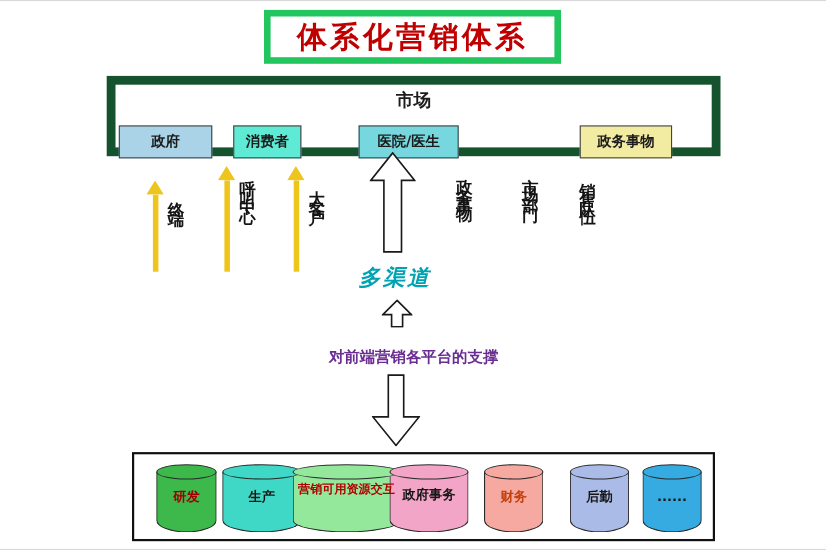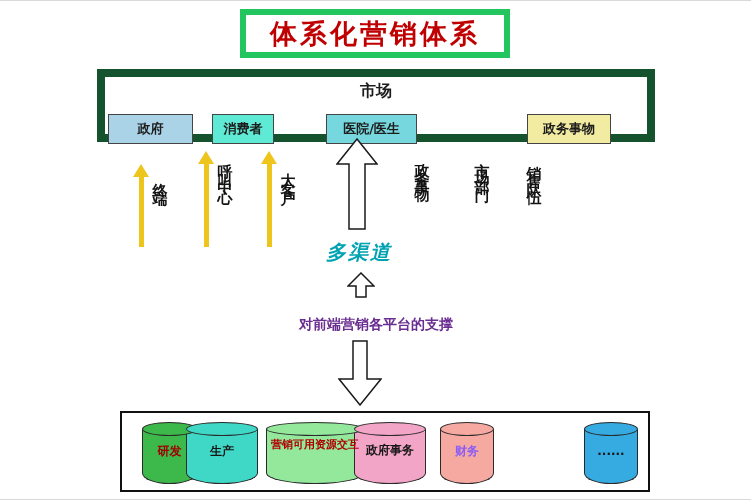--- a/index.html
+++ b/index.html
@@ -118,44 +118,49 @@
   </svg>
 
   <div class="abs backend-box" style="left:120px; top:410px; width:530px; height:81px;">
 
     <div class="cyl" style="left:20px; width:55px;">
       <div class="cyl-top" style="background-color: rgb(61, 184, 75);"></div>
       <div class="cyl-body" style="background-color: rgb(61, 184, 75);"></div>
       <div class="cyl-label" style="color: rgb(160, 0, 0);">研发</div>
     </div>
 
-    <div class="cyl" style="left:64px; width:72px;">
+    <div class="cyl" style="left:80px; width:72px;">
       <div class="cyl-top" style="background-color: rgb(63, 216, 198);"></div>
       <div class="cyl-body" style="background-color: rgb(63, 216, 198);"></div>
       <div class="cyl-label" style="color: rgb(22, 22, 22);">生产</div>
     </div>
 
     <div class="cyl" style="left:144px; width:98px;">
       <div class="cyl-top" style="background-color: rgb(147, 232, 156);"></div>
       <div class="cyl-body" style="background-color: rgb(147, 232, 156);"></div>
       <div class="cyl-label two-line" style="color: rgb(176, 0, 0);">营销可用资源交互</div>
     </div>
 
     <div class="cyl" style="left:232px; width:72px;">
       <div class="cyl-top" style="background-color: rgb(242, 165, 198);"></div>
       <div class="cyl-body" style="background-color: rgb(242, 165, 198);"></div>
       <div class="cyl-label" style="color: rgb(22, 22, 22); font-family: Liberation Mono, monospace;">政府事务</div>
     </div>
 
     <div class="cyl" style="left:318px; width:54px;">
       <div class="cyl-top" style="background-color: rgb(246, 169, 161);"></div>
       <div class="cyl-body" style="background-color: rgb(246, 169, 161);"></div>
-      <div class="cyl-label" style="color: #8b5cf6;">财务</div>
+      <div class="cyl-label" style="color: #c2410c;">财务</div>
     </div>
 
+    <div class="cyl" style="left:396px; width:54px;">
+      <div class="cyl-top" style="background-color: rgb(169, 187, 230);"></div>
+      <div class="cyl-body" style="background-color: rgb(169, 187, 230);"></div>
+      <div class="cyl-label" style="color: rgb(22, 22, 22);">后勤</div>
+    </div>
 
     <div class="cyl" style="left:462px; width:54px;">
       <div class="cyl-top" style="background-color: rgb(53, 171, 226);"></div>
       <div class="cyl-body" style="background-color: rgb(53, 171, 226);"></div>
       <div class="cyl-label" style="color: rgb(22, 22, 22);">......</div>
     </div>
 
   </div>
 </div>
 

